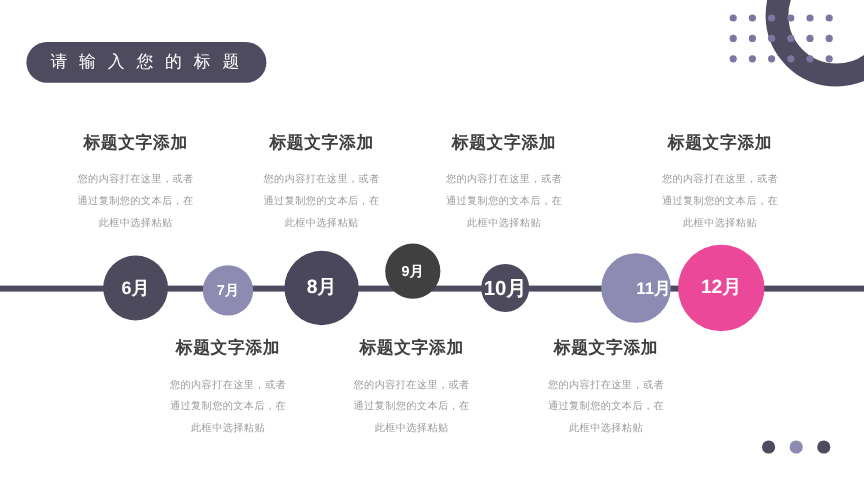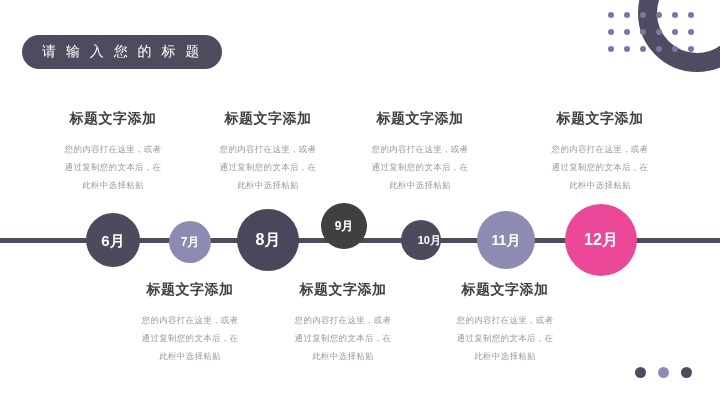--- a/index.html
+++ b/index.html
@@ -174,24 +174,24 @@
       </div>
       <div class="node" style="width: 42px; height: 42px; left: 190px; top: 242px; background: rgb(141, 139, 178); font-size: 12px;">
         <span>7月</span>
       </div>
       <div class="node" style="width: 62px; height: 62px; left: 268px; top: 240px; background: rgb(74, 71, 92); font-size: 16px;">
         <span>8月</span>
       </div>
       <div class="node" style="width: 46px; height: 46px; left: 344px; top: 226px; background: #404040; font-size: 12px;">
         <span>9月</span>
       </div>
-      <div class="node" style="width: 40px; height: 40px; left: 421px; top: 240px; background: rgb(77, 74, 94); font-size: 11px; justify-content: flex-end;">
+      <div class="node" style="width: 40px; height: 40px; left: 421px; top: 240px; background: rgb(77, 74, 94); font-size: 17px;">
         <span>10月</span>
       </div>
-      <div class="node" style="width: 58px; height: 58px; left: 506px; top: 240px; background: rgb(141, 139, 178); font-size: 14px;">
+      <div class="node" style="width: 58px; height: 58px; left: 530px; top: 240px; background: rgb(141, 139, 178); font-size: 14px; justify-content: flex-end;">
         <span>11月</span>
       </div>
       <div class="node" style="width: 72px; height: 72px; left: 601px; top: 240px; background: #ec4899; font-size: 16px;">
         <span>12月</span>
       </div>
     </div>
 
   <div id="blocks-top-layer">
       <div class="block" style="left: 113px; top: 110px;">
         <h3>标题文字添加</h3>

